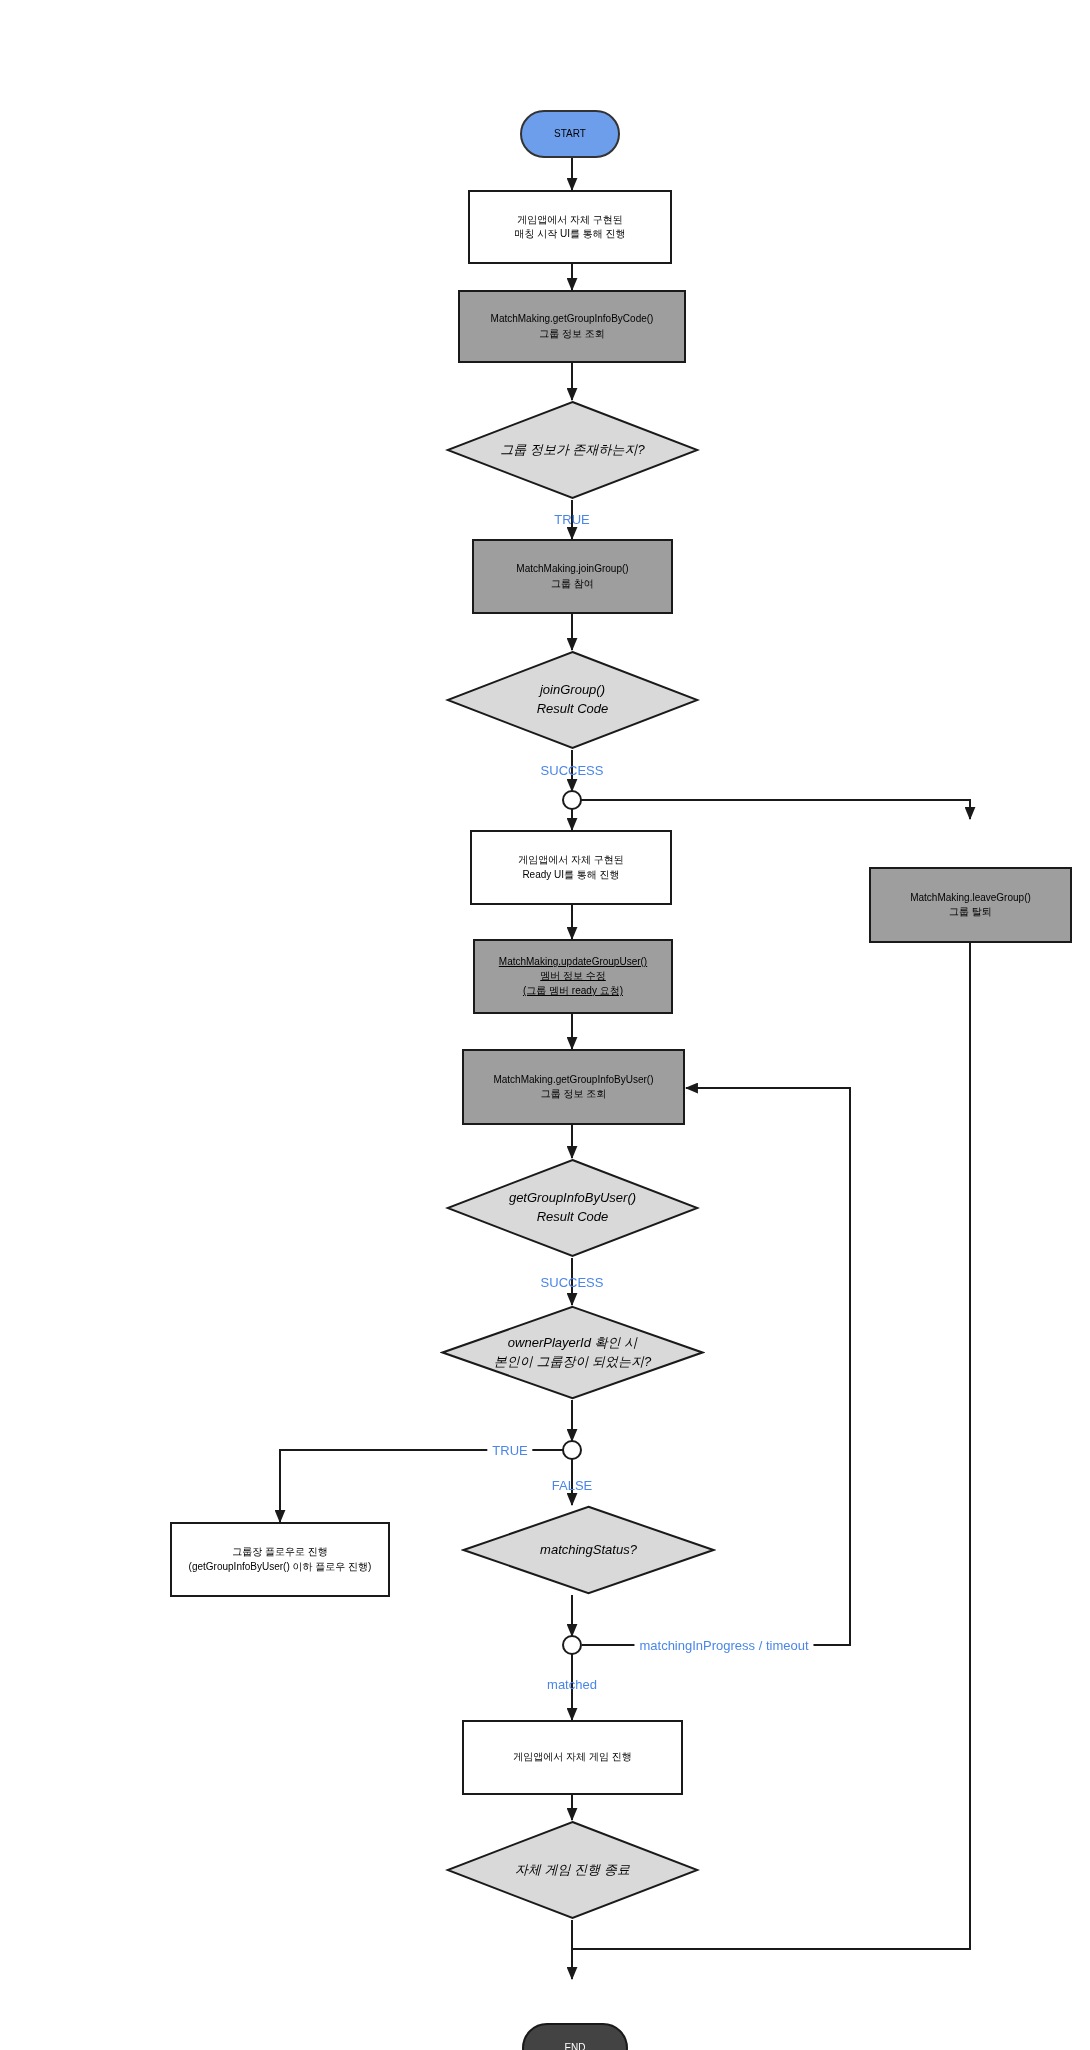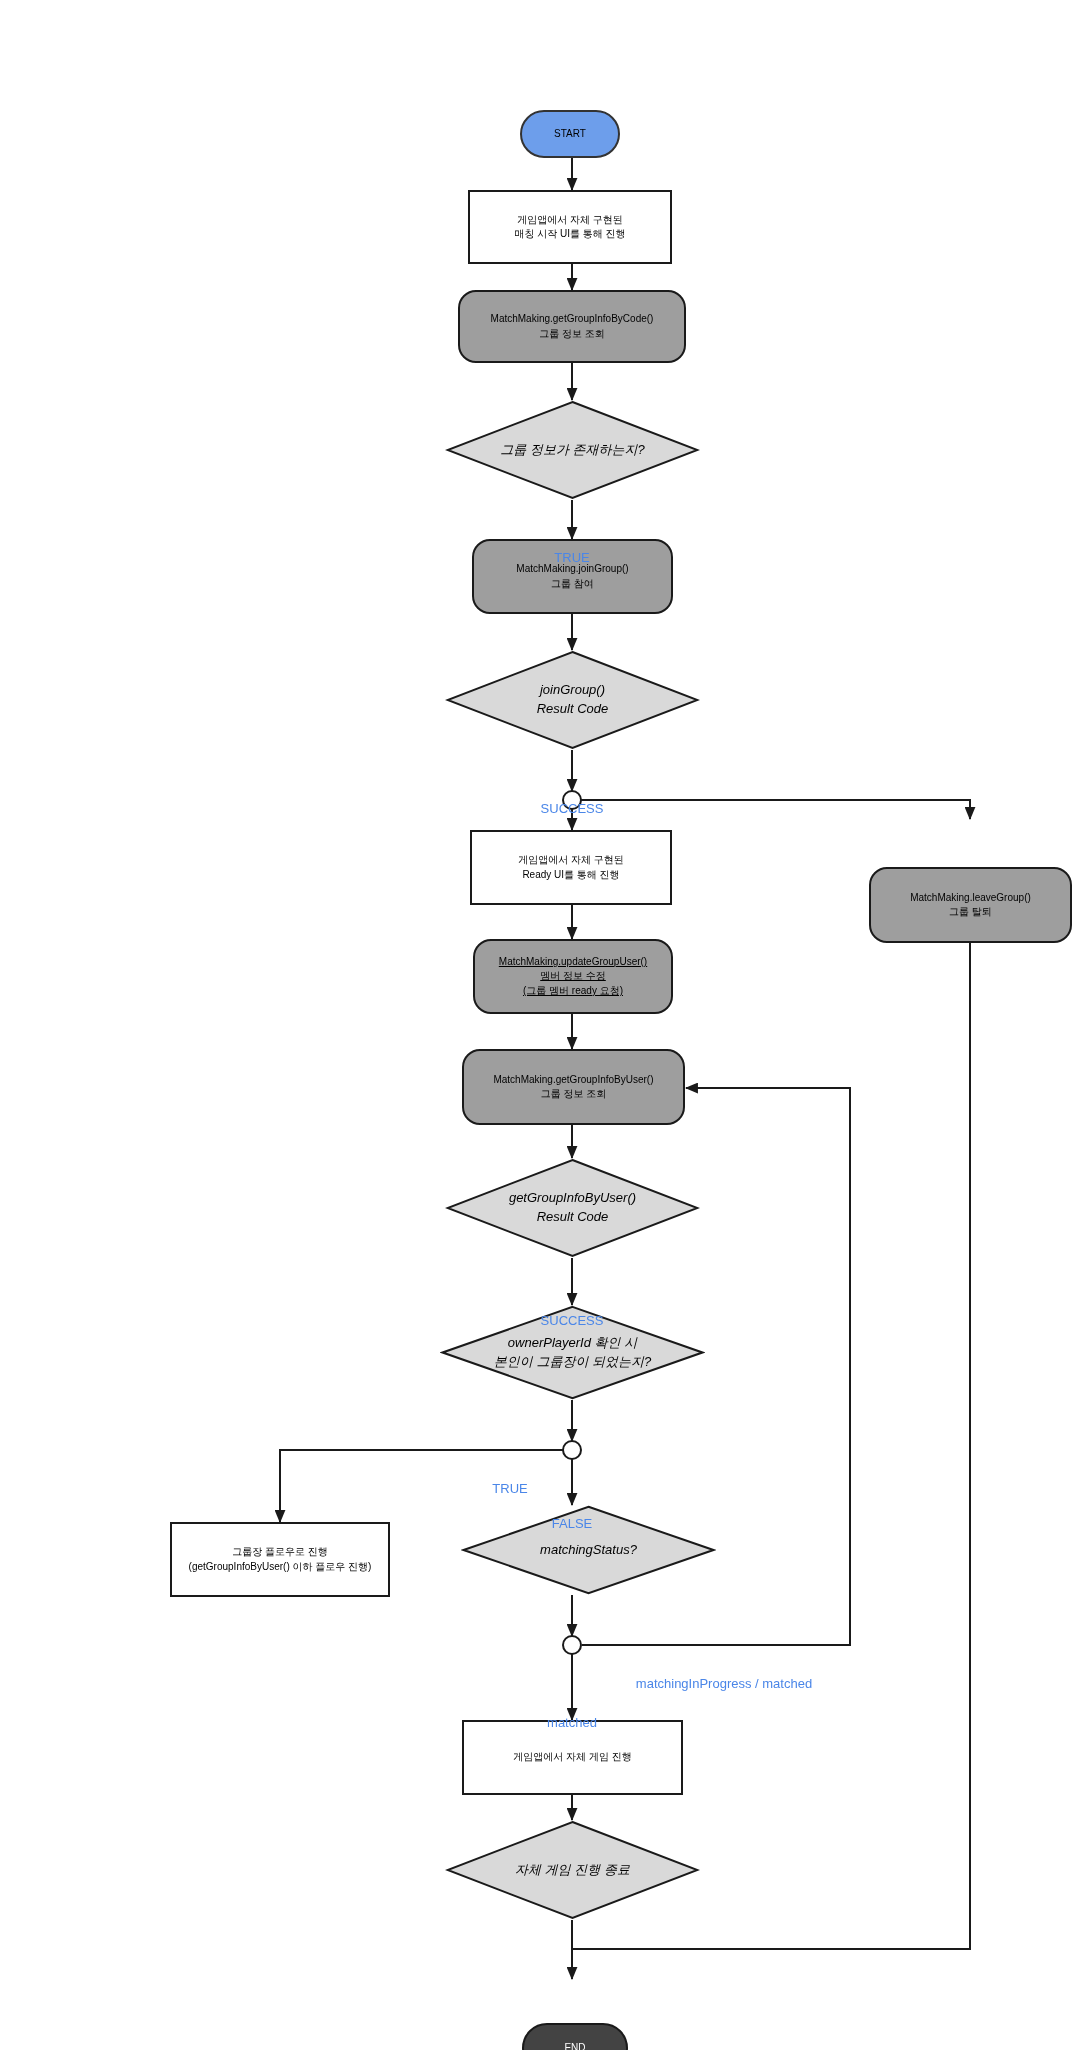--- a/index.html
+++ b/index.html
@@ -6,33 +6,33 @@
   .canvas{position:relative;width:1090px;height:2050px;background:#ffffff;overflow:hidden;
           font-family:"Liberation Sans", sans-serif;}
   svg.wires{position:absolute;left:0;top:0;width:1090px;height:2050px;}
   svg.wires path{fill:none;stroke:#1a1a1a;stroke-width:2;}
   svg.wires circle{fill:#ffffff;stroke:#1a1a1a;stroke-width:2;}
 
   .node{position:absolute;display:flex;align-items:center;justify-content:center;
         text-align:center;font-size:10px;line-height:1.45;color:#000;
         white-space:pre-line;box-sizing:border-box;}
   .box{border:2px solid #1a1a1a;background:#ffffff;}
-  .box.gray{background:#9e9e9e;border-radius:18px;}
+  .box.gray{background:#9e9e9e;}
   .stadium{border:2px solid #333333;border-radius:26px;background:#6d9eeb;}
   .stadium.end{background:#434343;color:#ffffff;border-color:#1a1a1a;margin-top:44px;}
 
   .diamond{position:absolute;}
   .diamond svg{position:absolute;left:0;top:0;width:100%;height:100%;display:block;}
   .diamond polygon{fill:#d9d9d9;stroke:#1a1a1a;stroke-width:2;vector-effect:non-scaling-stroke;}
   .diamond .dlabel{position:absolute;left:0;top:0;right:0;bottom:0;display:flex;
         align-items:center;justify-content:center;text-align:center;font-size:13px;
         line-height:1.45;color:#000;white-space:pre-line;font-style:italic;}
 
   .edge-label{position:absolute;transform:translate(-50%,-50%);font-size:13px;
-        color:#4a86e8;text-align:center;white-space:nowrap;margin-top:38px;}
+        color:#4a86e8;text-align:center;white-space:nowrap;}
   .edge-label.bg{background:#ffffff;padding:0 5px;}
 </style>
 </head>
 <body>
 
 <div class="canvas">
 
   <svg class="wires">
     <defs>
       <marker id="arw" viewBox="0 0 12 10" refX="11" refY="5" markerWidth="13" markerHeight="11" orient="auto-start-reverse" markerUnits="userSpaceOnUse">
@@ -139,16 +139,16 @@
     <span class="dlabel">자체 게임 진행 종료</span>
   </div>
 
   <div class="node stadium end" style="left:522px;top:1979px;width:106px;height:50px;">END</div>
 
   <div class="edge-label" style="left:572px;top:519px;">TRUE</div>
   <div class="edge-label" style="left:572px;top:770px;">SUCCESS</div>
   <div class="edge-label" style="left:572px;top:1282px;">SUCCESS</div>
   <div class="edge-label bg" style="left:510px;top:1450px;">TRUE</div>
   <div class="edge-label" style="left:572px;top:1485px;">FALSE</div>
-  <div class="edge-label bg" style="left:724px;top:1645px;">matchingInProgress / matched</div>
+  <div class="edge-label bg" style="left:724px;top:1645px;">matchingInProgress / timeout</div>
   <div class="edge-label" style="left:572px;top:1684px;">matched</div>
 
 </div>
 
 </body></html>

